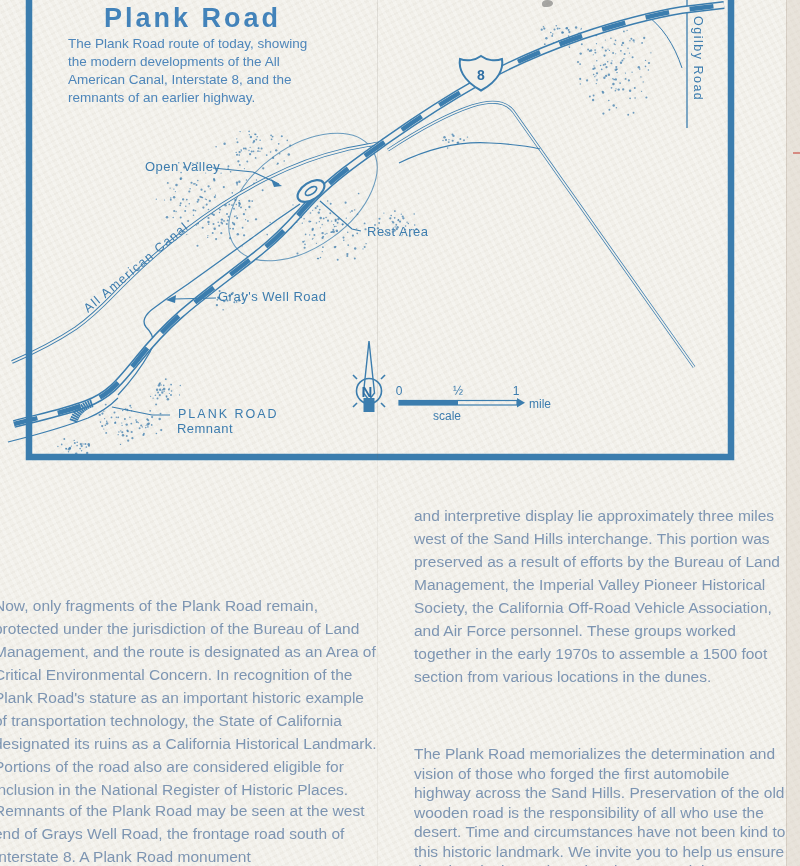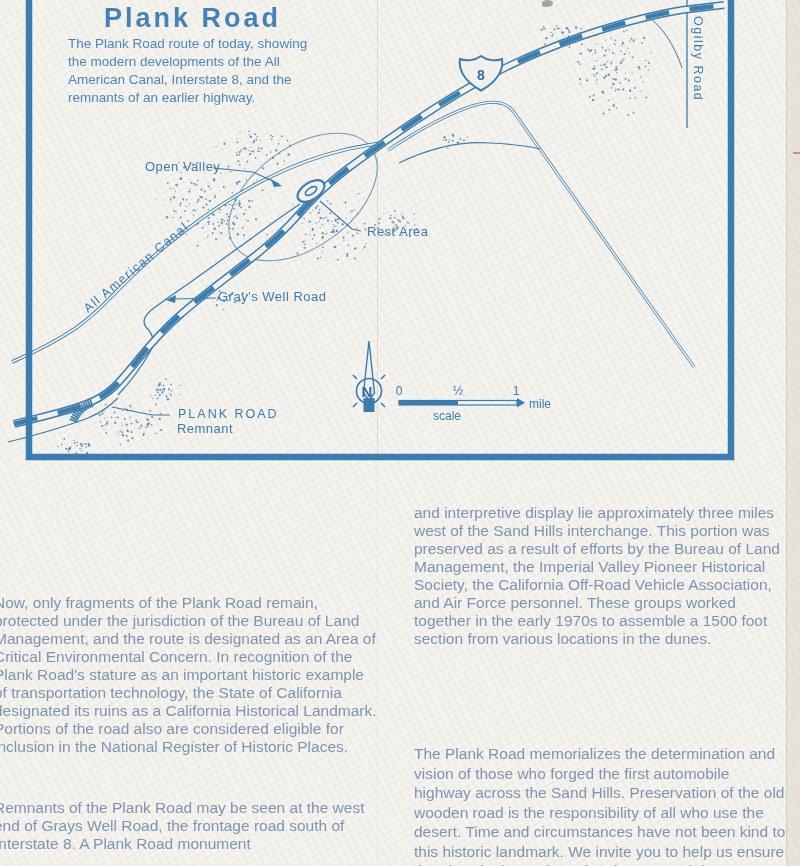--- a/index.html
+++ b/index.html
@@ -19,21 +19,21 @@
   .map-label-rot{font-size:12.5px;fill:#3c7cae;letter-spacing:1.5px;}
   .scale-label{font-size:12px;fill:#3c7cae;}
   .shield-num{font-size:14px;font-weight:bold;fill:#2e6ea3;}
   .north-n{font-size:15px;font-weight:bold;fill:#2e6ea3;}
   .article-heading{
     position:absolute;left:47px;top:519px;
     font-size:23px;font-weight:bold;font-style:italic;
     color:#4181b6;letter-spacing:.5px;
   }
   .para{
-    position:absolute;color:#7d95b2;font-size:15.5px;line-height:18px;
+    position:absolute;color:#7d95b2;font-size:15.5px;line-height:23px;
     text-align:left;
   }
   .p-left1{left:-6px;top:594px;width:384px;}
   .p-left2{left:-6px;top:799px;width:384px;}
   .p-right1{left:414px;top:504px;width:374px;}
   .p-right2{left:414px;top:744px;width:374px;line-height:19.5px;}
   .crease-low{position:absolute;left:377px;top:458px;width:1px;height:408px;background:rgba(110,100,90,.07);}
   .edge-band{position:absolute;left:787px;top:0;width:13px;height:866px;background:rgba(212,202,190,.38);}
   .page-edge{position:absolute;left:786px;top:0;width:1px;height:866px;background:rgba(140,115,95,.28);}
   .red-tick{position:absolute;left:793px;top:152px;width:7px;height:2px;background:rgba(200,70,60,.55);}

